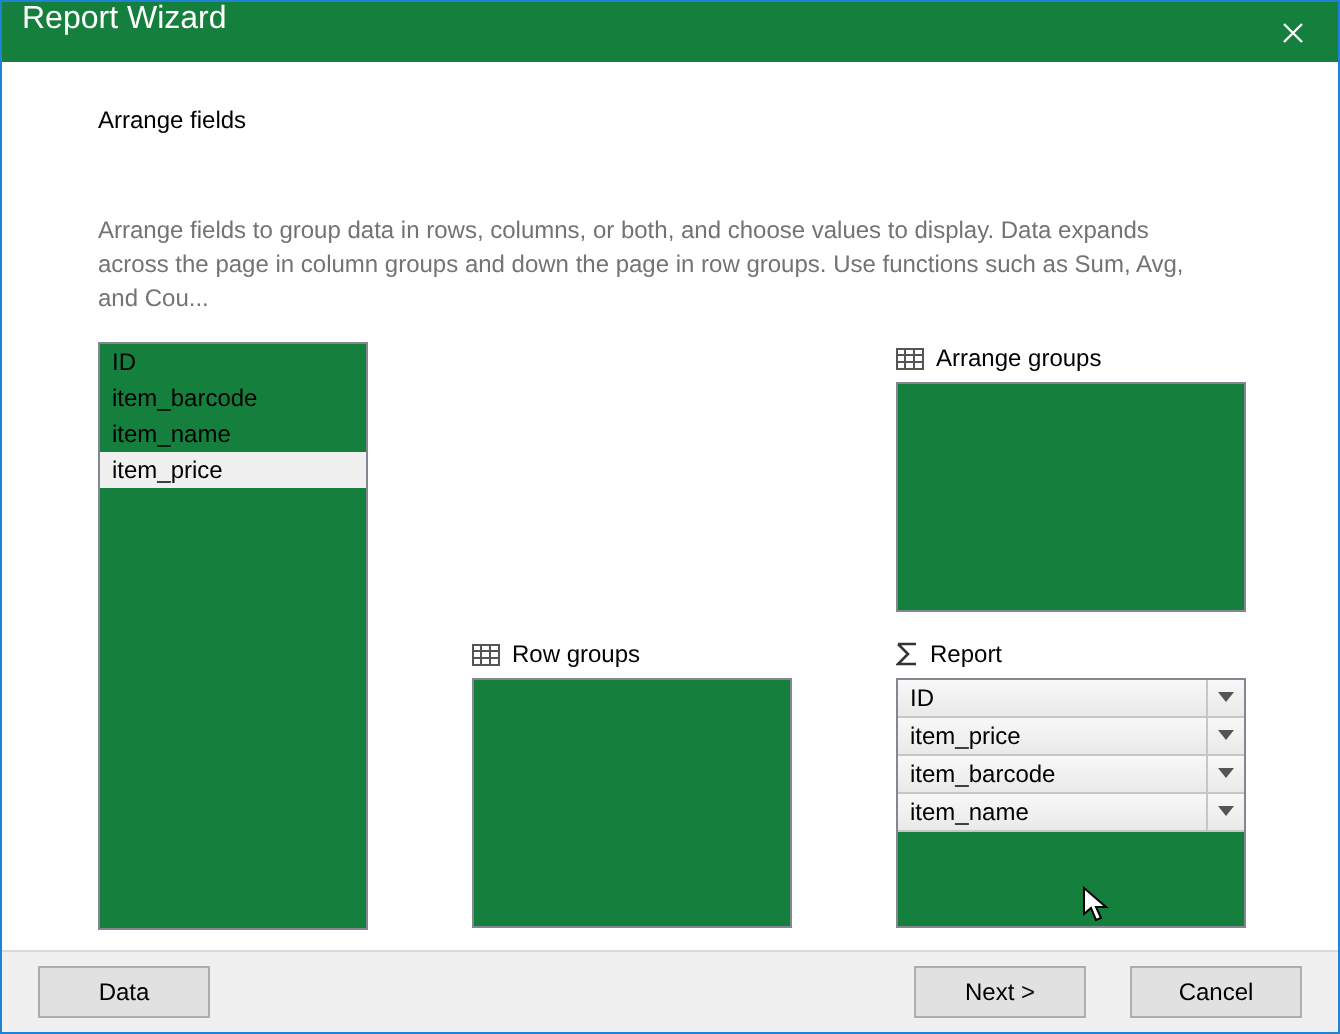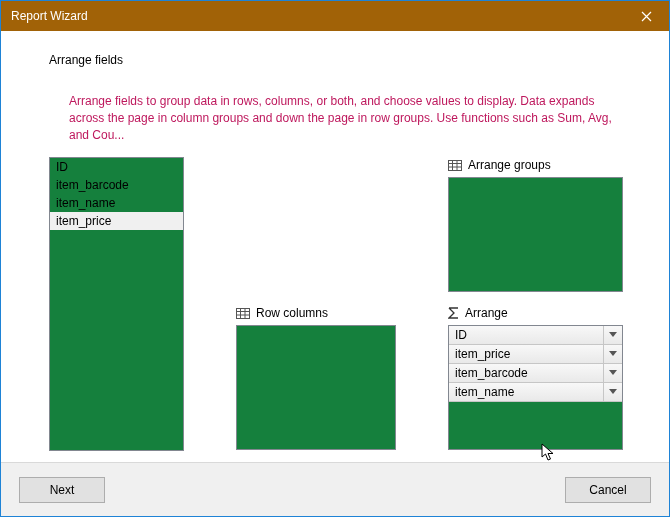--- a/index.html
+++ b/index.html
@@ -15,55 +15,53 @@
   .window {
     width: 670px;
     height: 517px;
     background: #ffffff;
     border: 1px solid #1e83d6;
     display: flex;
     flex-direction: column;
   }
   .titlebar {
     height: 30px;
-    background: #a16207;
+    background: #15803d;
     color: #ffffff;
     display: flex;
-    align-items: center;
     justify-content: space-between;
     padding: 0 0 0 10px;
-    font-size: 12px;
+    font-size: 16px;
   }
   .titlebar .close {
     width: 45px;
     height: 30px;
     display: flex;
     align-items: center;
     justify-content: center;
     font-size: 14px;
     font-weight: 300;
   }
   .content {
     flex: 1;
     padding: 22px 32px 10px 48px;
     color: #000;
     position: relative;
   }
   .heading {
     font-size: 12px;
     color: #000;
-    margin-bottom: 26px;
+    margin-bottom: 40px;
   }
   .desc {
     font-size: 12px;
-    color: #be185d;
+    color: #737373;
     line-height: 1.4;
     margin-bottom: 14px;
     max-width: 560px;
-    margin-left: 20px;
   }
   .layout {
     display: grid;
     grid-template-columns: 135px 160px 175px;
     grid-template-rows: auto auto;
     column-gap: 52px;
     row-gap: 12px;
     align-items: start;
   }
   .col-available { grid-row: 1 / span 2; grid-column: 1; }
@@ -195,33 +193,33 @@
         <div class="panel-label">
           <span class="icon-table">
             <svg width="14" height="11" viewBox="0 0 14 11">
               <rect x="0.5" y="0.5" width="13" height="10" fill="none" stroke="#555"></rect>
               <line x1="0.5" y1="3.5" x2="13.5" y2="3.5" stroke="#555"></line>
               <line x1="0.5" y1="7" x2="13.5" y2="7" stroke="#555"></line>
               <line x1="4.5" y1="0.5" x2="4.5" y2="10.5" stroke="#555"></line>
               <line x1="9" y1="0.5" x2="9" y2="10.5" stroke="#555"></line>
             </svg>
           </span>
-          <span>Row columns</span>
+          <span>Row groups</span>
         </div>
         <div class="listbox rowgroups"></div>
       </div>
 
       <div class="col-values">
         <div class="panel-label">
           <span class="icon-sigma">
             <svg width="11" height="12" viewBox="0 0 11 12">
               <path d="M1 1 H10 M1 1 L6 6 L1 11 H10" fill="none" stroke="#333" stroke-width="1.3"></path>
             </svg>
           </span>
-          <span>Arrange</span>
+          <span>Report</span>
         </div>
         <div class="listbox values" id="values-list">
             <div class="value-row">
               <div class="value-cell">ID</div>
               <div class="value-drop">
                 <svg viewBox="0 0 8 6">
                   <path d="M0 0 L8 0 L4 5 Z" fill="#555"></path>
                 </svg>
               </div>
             </div>
@@ -253,18 +251,19 @@
       </div>
 
     </div>
 
     <svg class="cursor" width="16" height="20" viewBox="0 0 16 20">
       <path d="M1 1 L1 14 L4.5 11 L7 17 L9.5 16 L7 10.5 L12 10.5 Z" fill="#ffffff" stroke="#000000" stroke-width="1"></path>
     </svg>
   </div>
 
   <div class="footer">
-    <button class="btn">Next</button>
+    <button class="btn">Data</button>
     <div class="spacer"></div>
-    <button class="btn" style="margin-left:2px">Cancel</button>
+    <button class="btn">Next &gt;</button>
+    <button class="btn" style="margin-left:14px">Cancel</button>
   </div>
 
 </div>
 
 </body></html>

